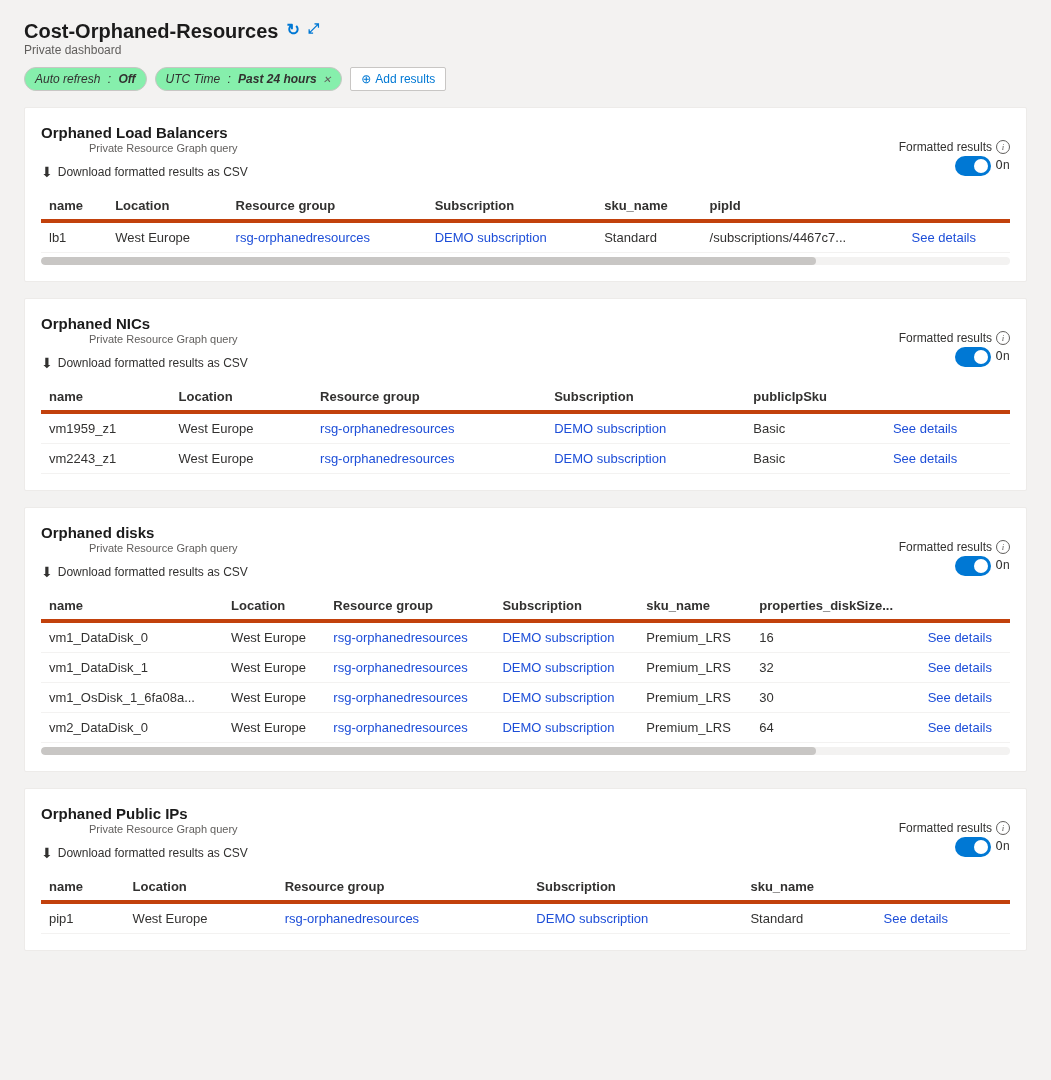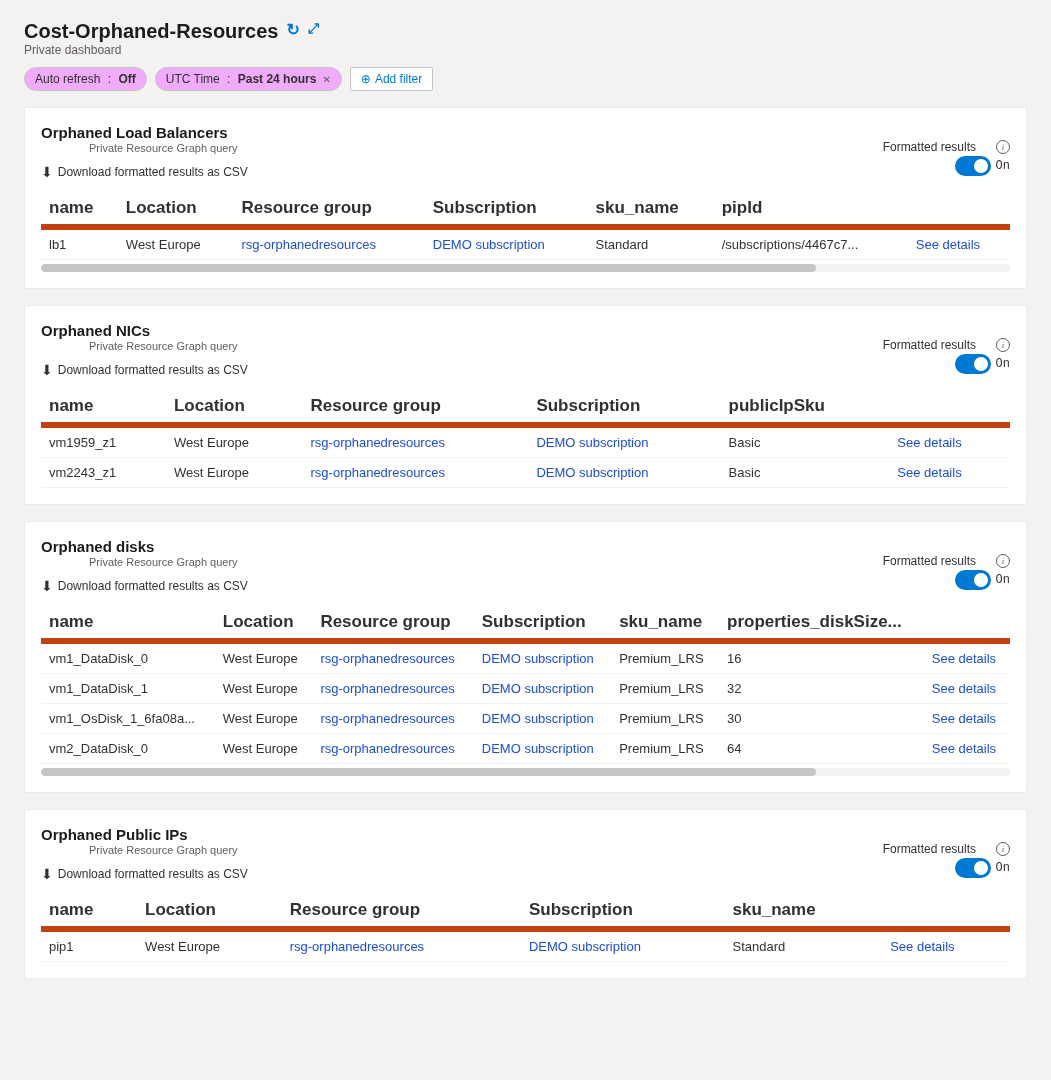--- a/index.html
+++ b/index.html
@@ -38,24 +38,25 @@
       margin-bottom: 16px;
       flex-wrap: wrap;
     }
     .pill-btn {
       display: inline-flex;
       align-items: center;
       gap: 4px;
       padding: 4px 10px;
       border: 1px solid #c8c6c4;
       border-radius: 12px;
-      background: #f0abfc;
-      font-size: 12px;
-      cursor: pointer;
-      color: #323130;
+      background: #86efac;
+      font-size: 12px;
+      cursor: pointer;
+      color: #323130;
+      font-style: italic;
     }
     .pill-btn .bold { font-weight: 600; }
     .pill-btn .close { color: #605e5c; font-size: 10px; margin-left: 2px; cursor: pointer; }
     .add-filter-btn {
       display: inline-flex;
       align-items: center;
       gap: 4px;
       padding: 4px 10px;
       border: 1px solid #c8c6c4;
       border-radius: 2px;
@@ -92,21 +93,21 @@
       color: #323130;
       cursor: pointer;
       margin-bottom: 12px;
       text-decoration: none;
     }
     .formatted-label {
       font-size: 12px;
       color: #323130;
       display: flex;
       align-items: center;
-      gap: 20px;
+      gap: 4px;
     }
     .toggle-container {
       display: flex;
       align-items: center;
       gap: 5px;
       font-family: Liberation Mono, monospace;
     }
     .toggle {
       width: 36px;
       height: 20px;
@@ -134,24 +135,24 @@
     .data-table {
       width: 100%;
       border-collapse: collapse;
       font-size: 13px;
       overflow-x: auto;
     }
     .data-table th {
       text-align: left;
       font-weight: 600;
       padding: 6px 8px;
-      border-bottom: 6px solid #c2410c;
+      border-bottom: 4px solid #c2410c;
       color: #323130;
       white-space: nowrap;
-      font-size: 17px;
+      font-size: 13px;
     }
     .data-table td {
       padding: 7px 8px;
       border-bottom: 1px solid #f3f2f1;
       color: #323130;
       white-space: nowrap;
     }
     .data-table .link { color: #1d4ed8; cursor: pointer; text-decoration: none; }
     .table-wrapper {
       overflow-x: auto;
@@ -219,21 +220,21 @@
     <span class="bold">Off</span>
   </div>
   <div class="pill-btn">
     <span>UTC Time</span>
     <span>&nbsp;:&nbsp;</span>
     <span class="bold">Past 24 hours</span>
     <span class="close">✕</span>
   </div>
   <div class="add-filter-btn">
     <span style="font-size:12px;">⊕</span>
-    <span>Add filter</span>
+    <span>Add results</span>
   </div>
 </div>
 
 <div class="section-card">
   <div class="header-area">
     <div class="header-left">
       <div class="section-title">Orphaned Load Balancers</div>
       <div class="section-subtitle">Private Resource Graph query</div>
       <a class="download-link">
         <span style="font-size:14px;">⬇</span>

